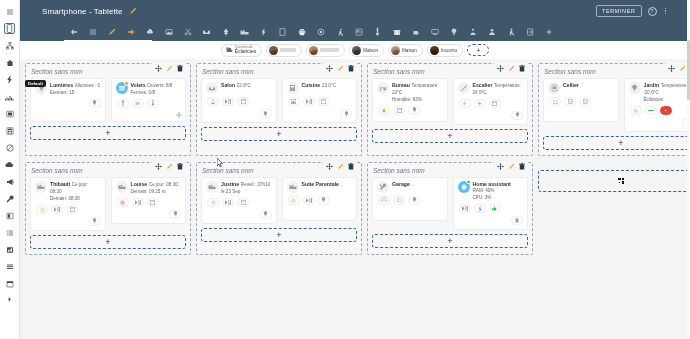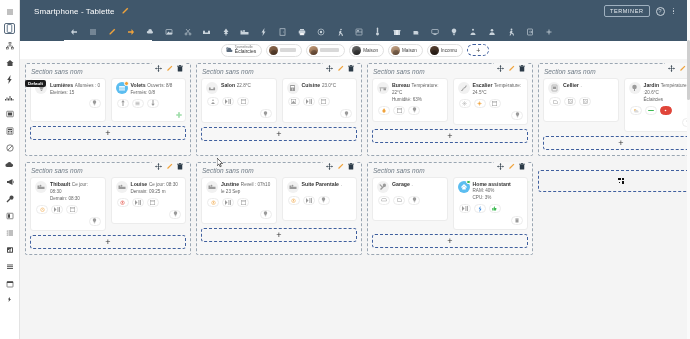--- a/index.html
+++ b/index.html
@@ -28,21 +28,21 @@
     display:flex; align-items:center; justify-content:center; color:#3d566e;
   }
   .rail svg { display:block; }
 
   
   .main { flex:1; display:flex; flex-direction:column; min-width:0; position:relative; }
 
   
   .topbar {
     height:22px; background:#40576b; display:flex; align-items:center;
-    padding:0 14px; color:#fff; flex:0 0 22px;
+    padding:0 22px; color:#fff; flex:0 0 22px;
   }
   .topbar-title { font-size:8px; letter-spacing:.1px; }
   .pencil-title { margin-left:6px; color:#f0a33c; display:flex; }
   .topbar-right { margin-left:auto; display:flex; align-items:center; gap:6px; }
   .btn-terminer {
     border:1px solid #9fb0bf; color:#e9eef2; font-size:5.5px; letter-spacing:.6px;
     padding:2px 5px; border-radius:2px; background:transparent;
     font-family:"Liberation Sans", sans-serif;
   }
   .icon-circle-q { width:9px; height:9px; border-radius:50%; border:1px solid #cbd5dd;

